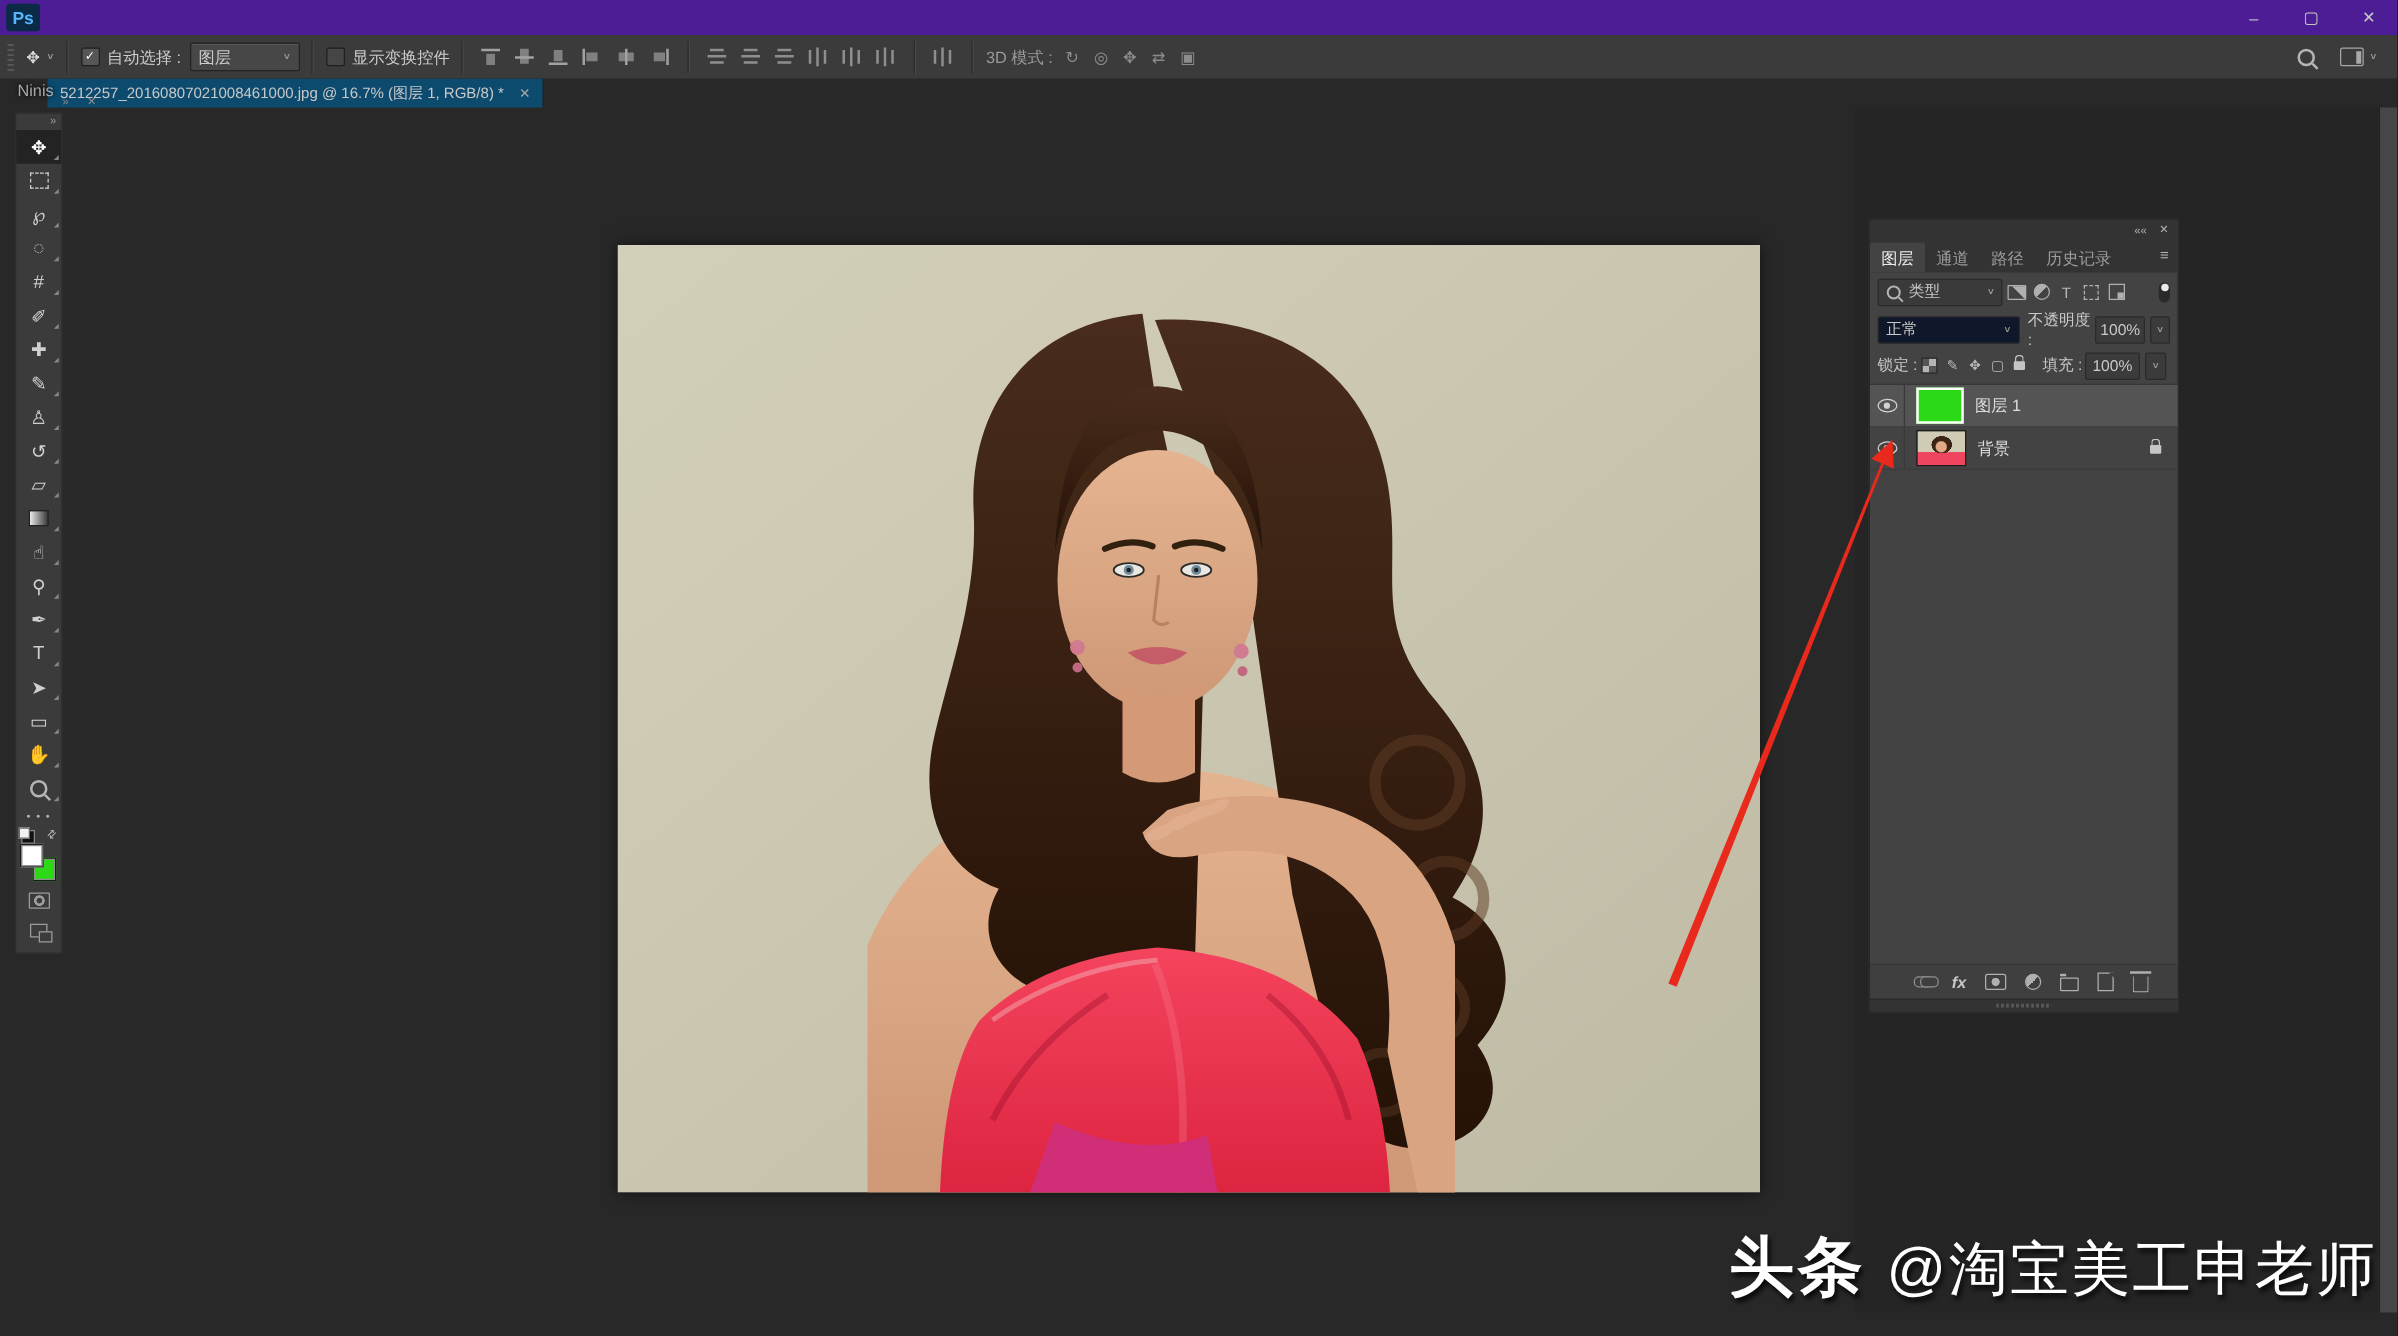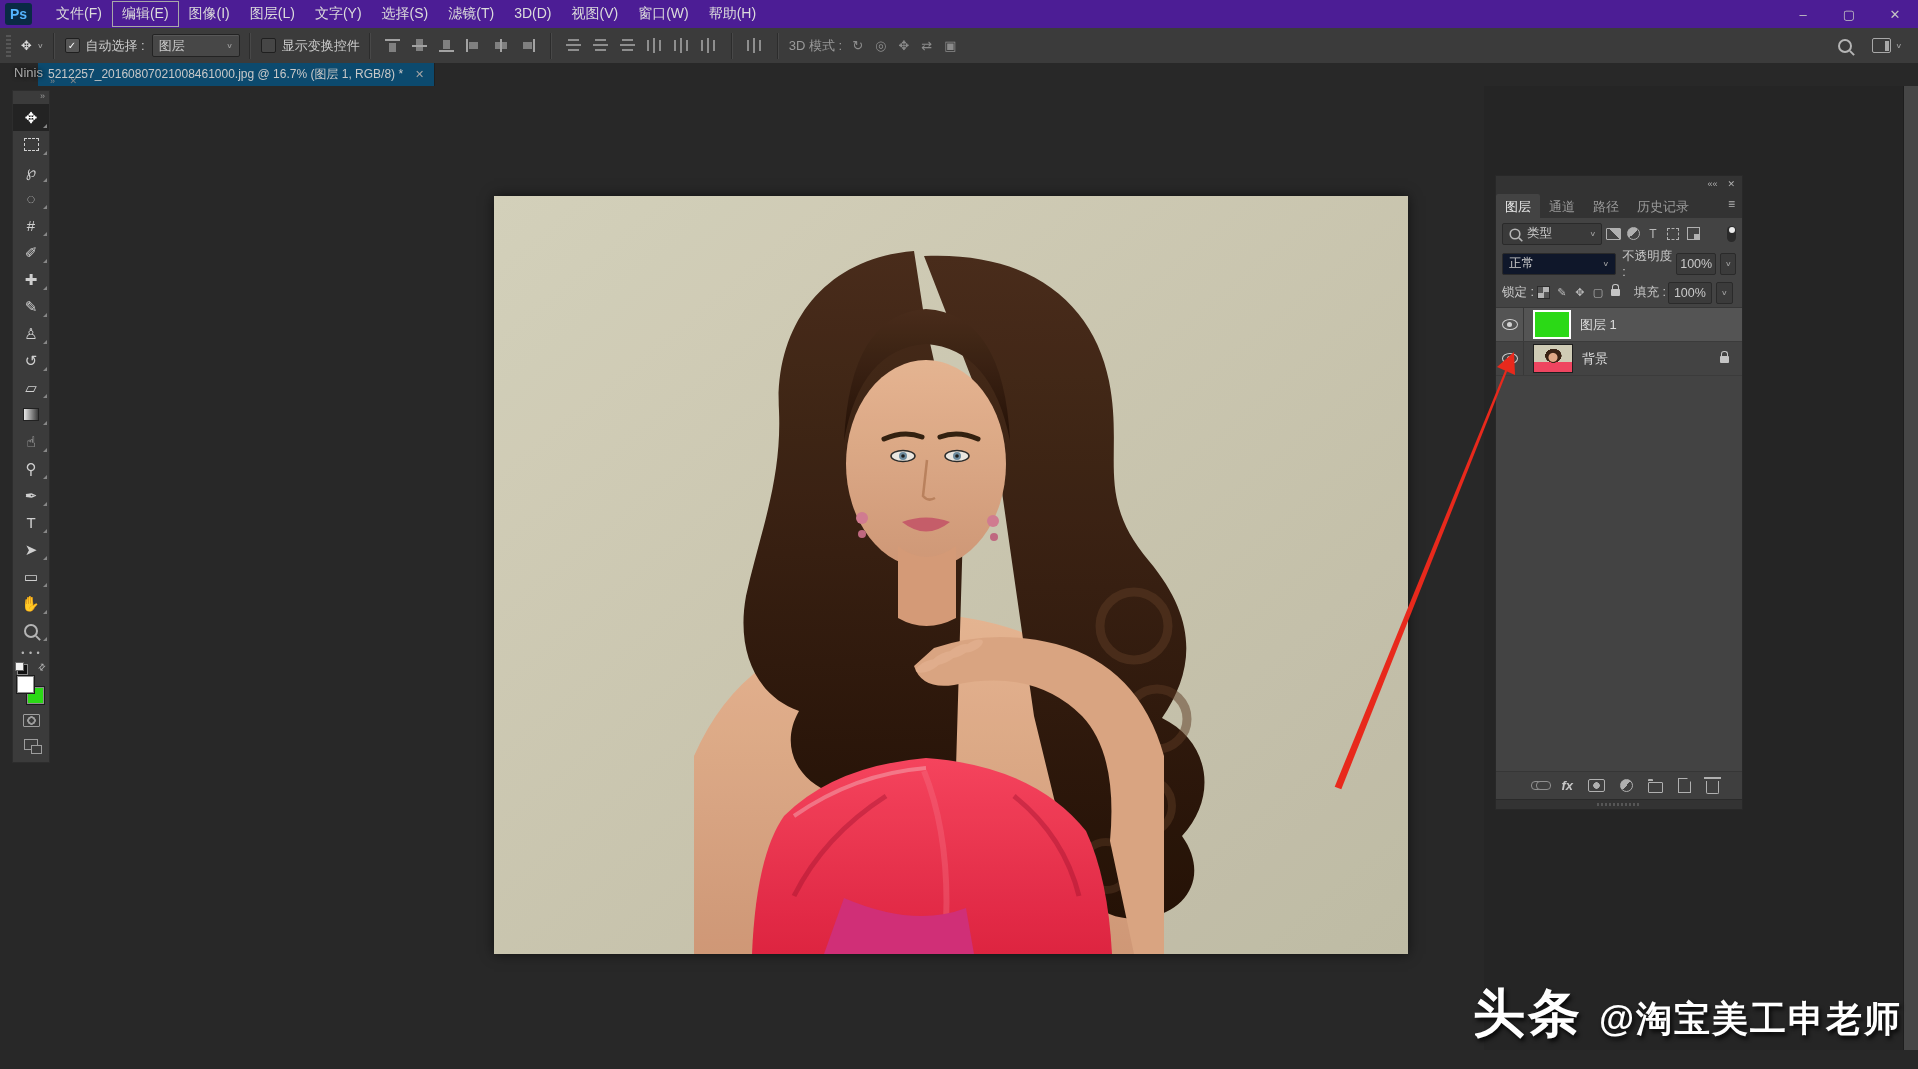--- a/index.html
+++ b/index.html
@@ -146,42 +146,29 @@
 
   
   .statusbar{position:absolute;left:0;top:1050px;width:1918px;height:19px;background:#3a3a3a;border-top:1px solid #232323;
              display:flex;align-items:center;font-size:12px;color:#c9c9c9}
   .sb-zoom{margin-left:28px;width:150px}
   .sb-doc{margin-left:60px}
   .sb-chev{margin-left:26px;color:#a5a5a5;font-size:11px;transform:scaleX(.8)}
   .watermark{position:absolute;right:16px;top:979px;z-index:70;display:flex;align-items:baseline;gap:16px;color:#ffffff;
              text-shadow:2px 3px 4px rgba(0,0,0,.85);white-space:nowrap}
   .wm-brand{font-size:52px;font-weight:900;letter-spacing:3px}
-  .wm-handle{font-size:36px;font-weight:700;letter-spacing:2px}
+  .wm-handle{font-size:47px;font-weight:400;letter-spacing:2px}
 </style>
 </head>
 <body>
 
 <div id="app">
 
   <div class="menubar">
     <div class="pslogo">Ps</div>
-    <div class="menus">
-      <span class="menu-item">文件(F)</span>
-      <span class="menu-item hl">编辑(E)</span>
-      <span class="menu-item">图像(I)</span>
-      <span class="menu-item">图层(L)</span>
-      <span class="menu-item">文字(Y)</span>
-      <span class="menu-item">选择(S)</span>
-      <span class="menu-item">滤镜(T)</span>
-      <span class="menu-item">3D(D)</span>
-      <span class="menu-item">视图(V)</span>
-      <span class="menu-item">窗口(W)</span>
-      <span class="menu-item">帮助(H)</span>
-    </div>
     <div class="winctl">
       <span class="winbtn">–</span>
       <span class="winbtn">▢</span>
       <span class="winbtn">✕</span>
     </div>
   </div>
 
   <div class="optionsbar">
     <span class="grip"></span>
     <span class="toolpreset">

